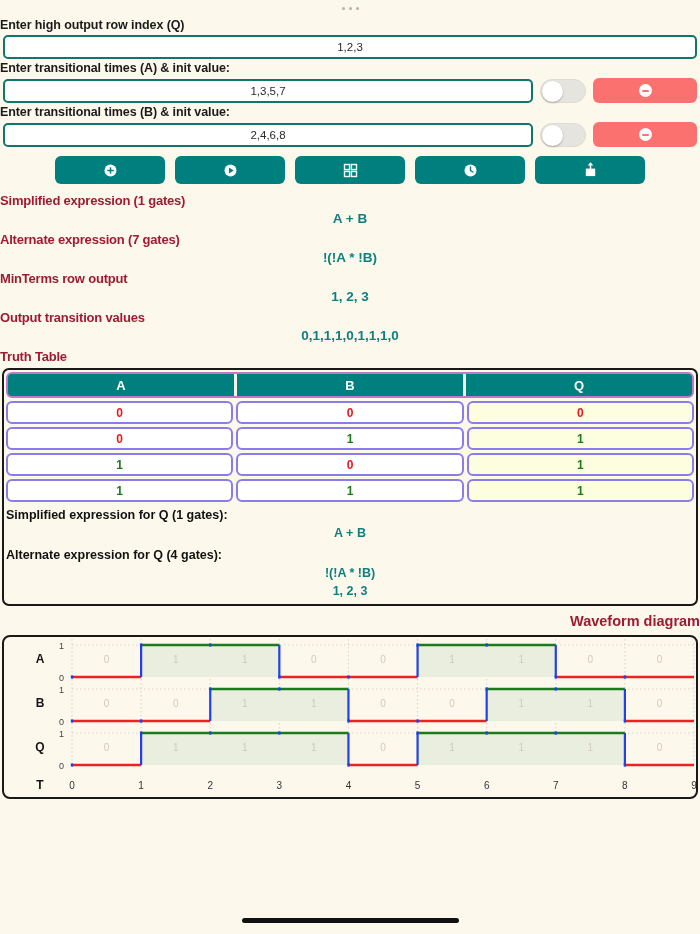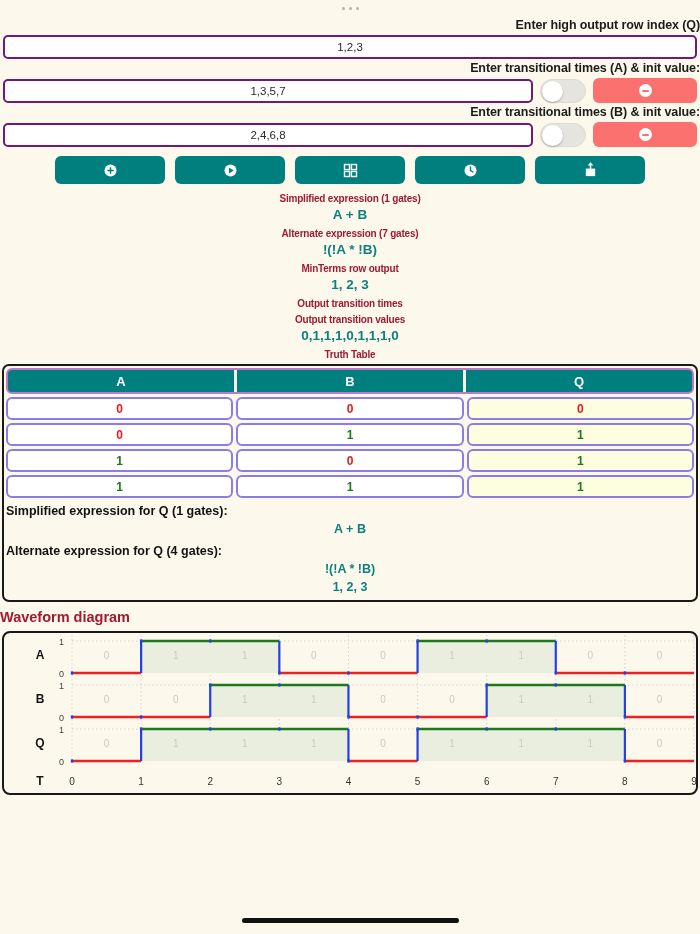--- a/index.html
+++ b/index.html
@@ -10,35 +10,35 @@
     overflow: hidden;
   }
   .app { width: 700px; height: 934px; position: relative; }
 
   
   .grabber { height: 16px; display: flex; align-items: center; justify-content: center; gap: 4px; }
   .grabber i { width: 3px; height: 3px; border-radius: 50%; background: #b7b1a2; display: block; }
 
   
   .field-label {
-    text-align: right;
+    text-align: left;
     font-size: 12.5px;
     font-weight: bold;
     color: #1b1b1b;
     letter-spacing: -0.1px;
     padding: 2px 0 3px 0;
   }
 
   
   .input-row { display: flex; align-items: center; padding: 0 3px; gap: 7px; }
   .tinput {
     flex: 1 1 auto;
     height: 24px;
     background: #ffffff;
-    border: 2px solid #701a75;
+    border: 2px solid #0f766e;
     border-radius: 5px;
     text-align: center;
     font-size: 11.5px;
     font-family: "Liberation Sans", sans-serif;
     color: #2a2a2a;
     outline: none;
   }
   .tinput::placeholder { color: #9a9a9a; }
 
   
@@ -81,21 +81,21 @@
     height: 28px;
     background: #007F7F;
     border: none; border-radius: 6px;
     display: flex; align-items: center; justify-content: center;
     cursor: pointer;
   }
   .btn-teal svg { display: block; }
 
   
   .res-title {
-    text-align: center; font-size: 10px; font-weight: bold;
+    text-align: left; font-size: 13px; font-weight: bold;
     color: #9E1B32; padding: 3px 0 2px 0; letter-spacing: -0.2px;
   }
   .res-value {
     text-align: center; font-size: 13.5px; font-weight: bold;
     color: #0E8080; padding: 1px 0 3px 0;
   }
 
   
   .tt-wrap {
     margin: 2px 2px 0 2px;
@@ -139,21 +139,21 @@
     text-align: left; font-size: 12.5px; font-weight: bold;
     color: #121212; padding: 6px 0 2px 0;
   }
   .sum-value {
     text-align: center; font-size: 12.5px; font-weight: bold;
     color: #0E8080; padding: 2px 0 2px 0;
   }
 
   
   .wave-title {
-    text-align: left; font-size: 14.5px; font-weight: bold;
+    text-align: right; font-size: 14.5px; font-weight: bold;
     color: #9E1B32; padding: 7px 0 6px 0;
   }
   .wave-box {
     margin: 0 2px;
     border: 2px solid #191919;
     border-radius: 8px;
     background: #FDF8EC;
     overflow: hidden;
   }
   .wave-box svg { display: block; }
@@ -240,21 +240,20 @@
     </button>
   </div>
 
   <div>
     <div class="res-title">Simplified expression (1 gates)</div>
     <div class="res-value">A + B</div>
     <div class="res-title">Alternate expression (7 gates)</div>
     <div class="res-value">!(!A * !B)</div>
     <div class="res-title">MinTerms row output</div>
     <div class="res-value">1, 2, 3</div>
-    <div class="res-title">Output transition times</div>
     <div class="res-title">Output transition values</div>
     <div class="res-value">0,1,1,1,0,1,1,1,0</div>
   </div>
 
   <div class="res-title">Truth Table</div>
 
   <div class="tt-wrap">
     <div class="tt-head">
       <div class="th">A</div>
       <div class="th">B</div>

